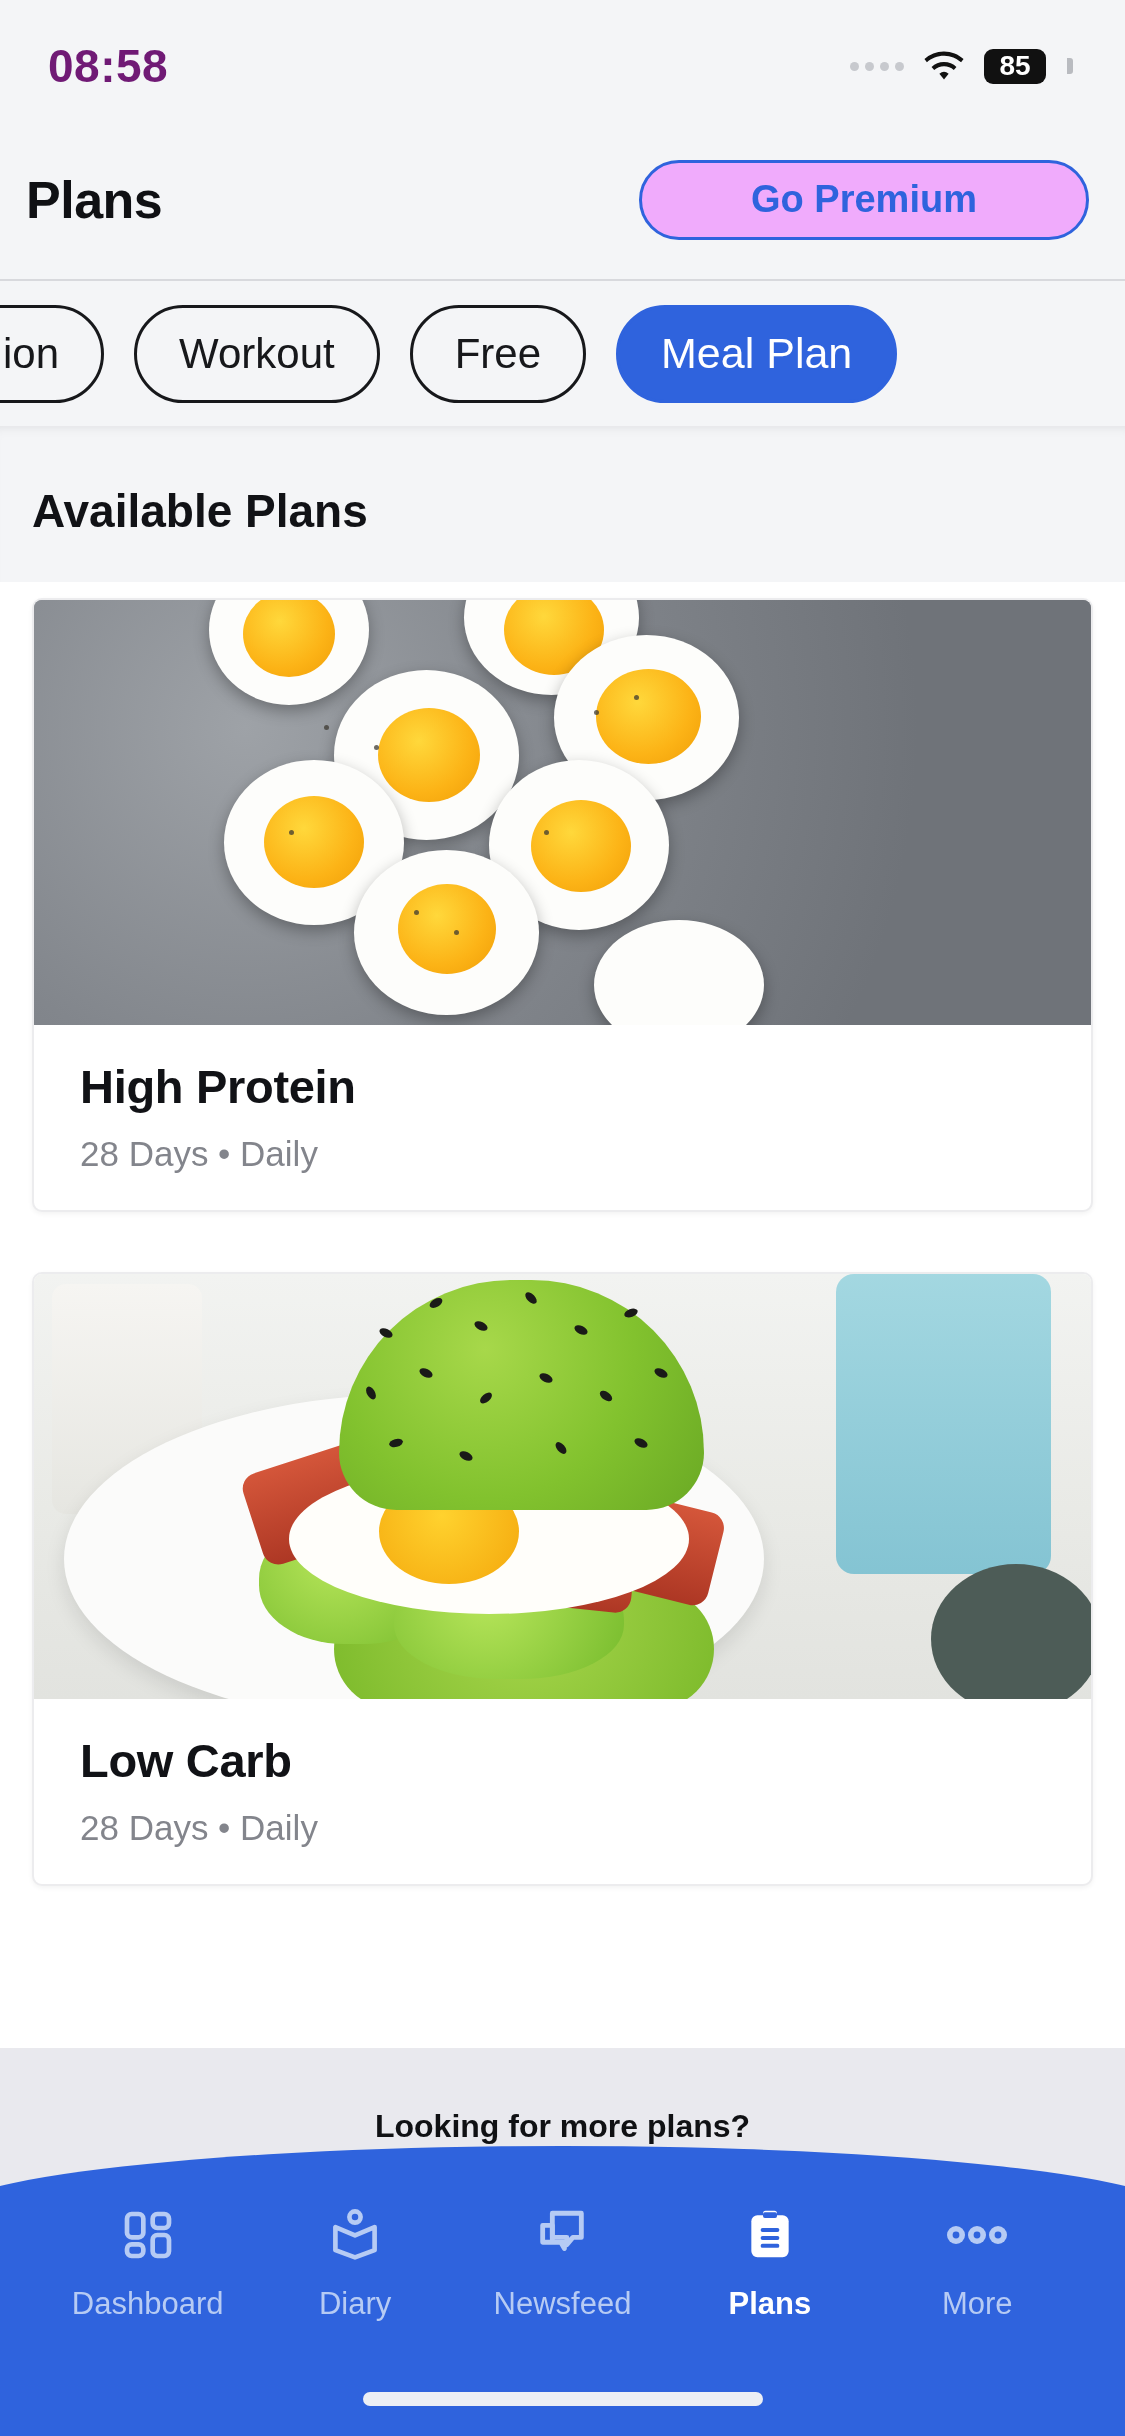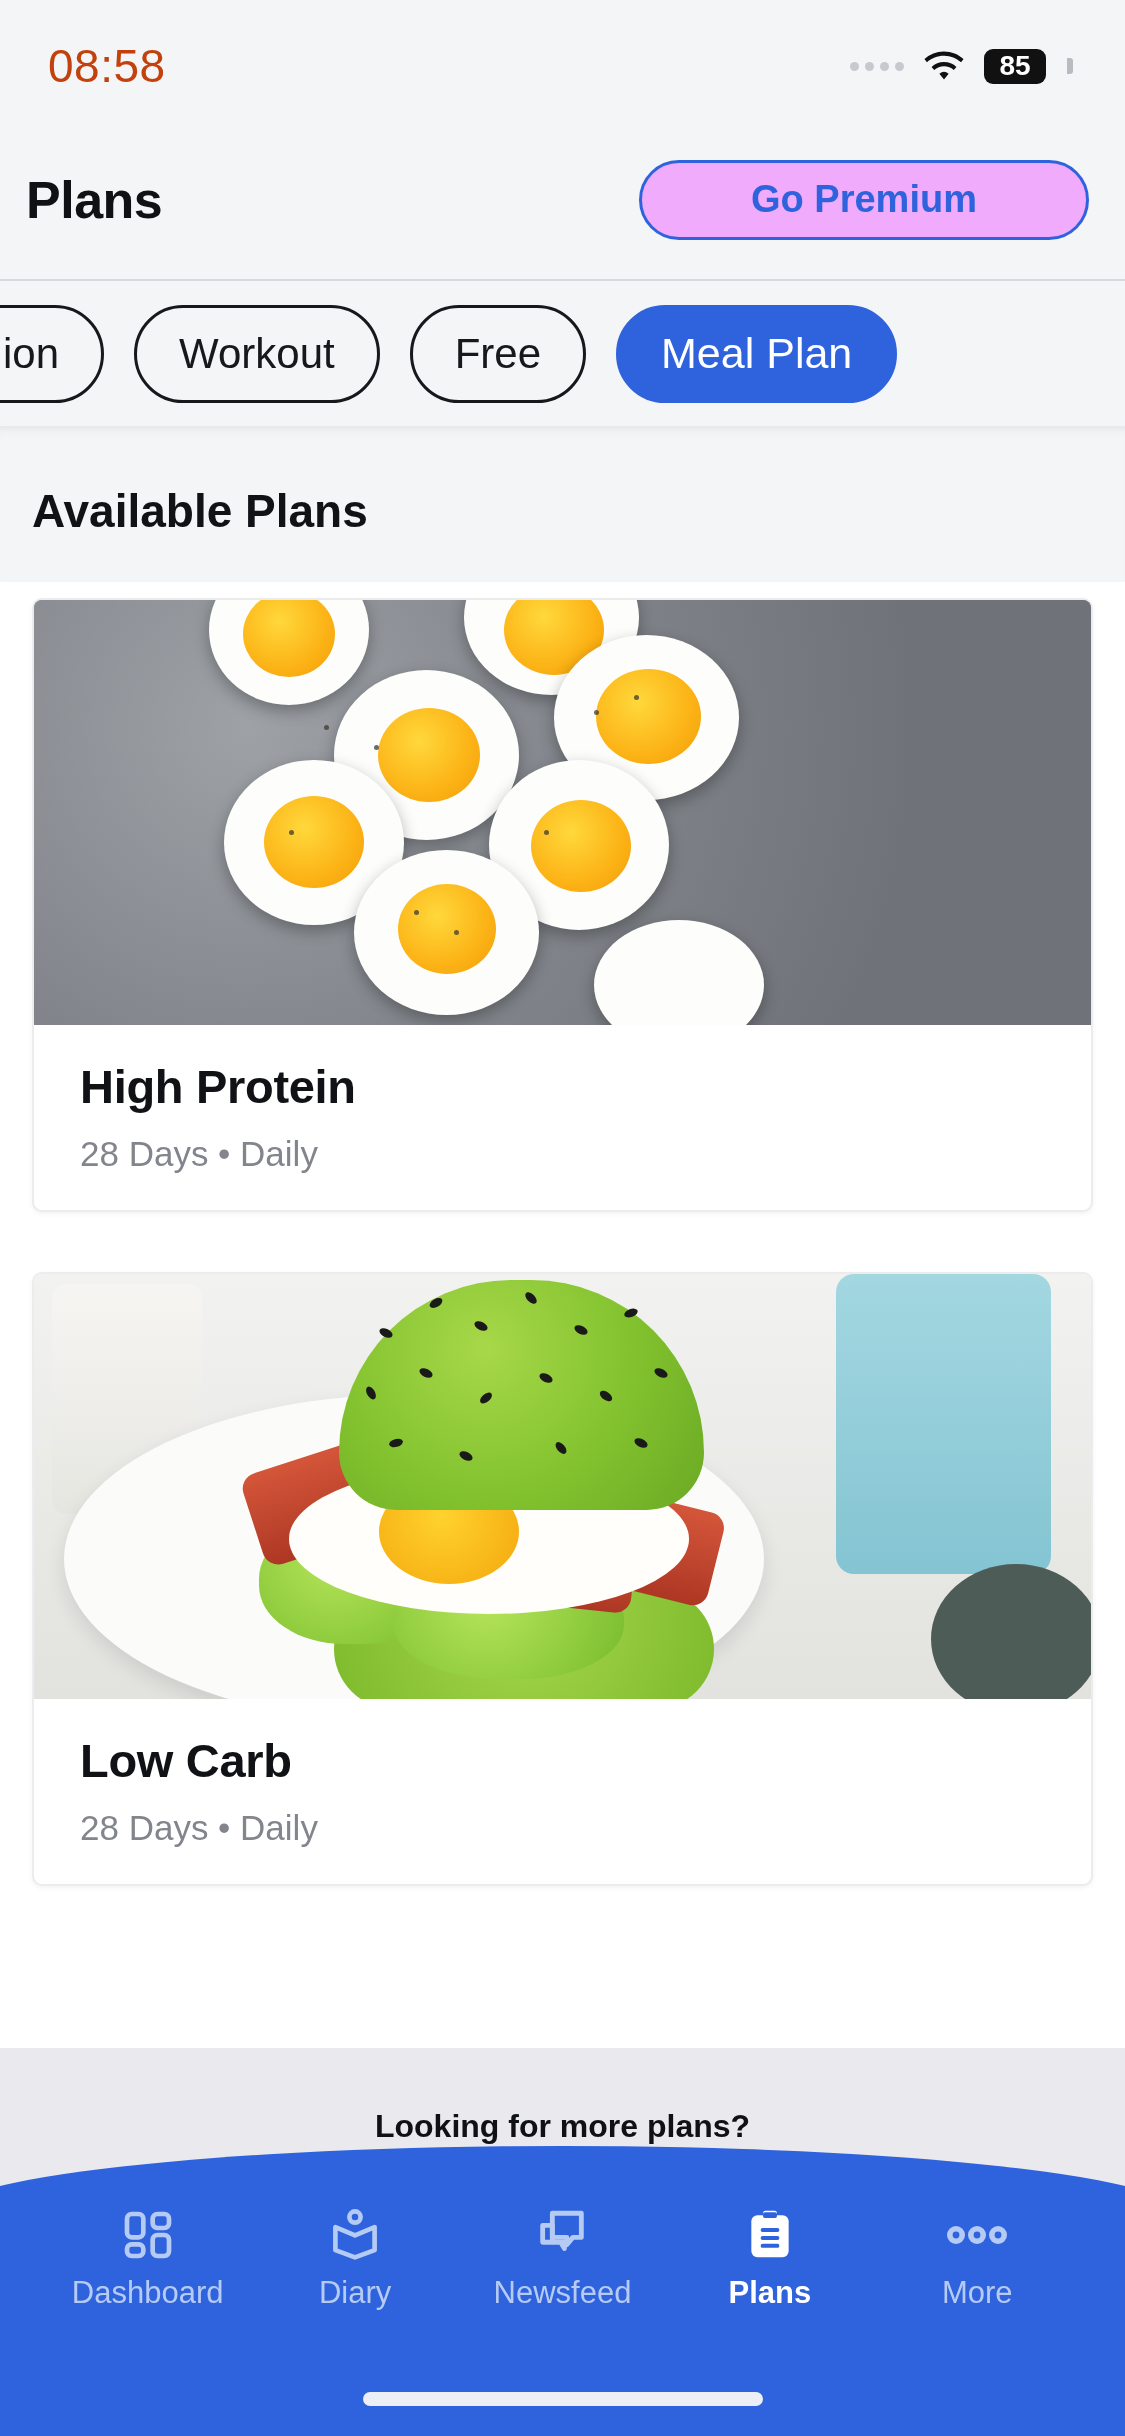--- a/index.html
+++ b/index.html
@@ -15,22 +15,22 @@
   .status-bar{
     height:118px;
     display:flex;
     align-items:center;
     justify-content:space-between;
     padding:0 52px 0 48px;
     background:#f4f5f7;
   }
   .status-time{
     font-size:46px;
-    font-weight:400;
-    color:#c2410c;
+    font-weight:700;
+    color:#701a75;
     letter-spacing:0.5px;
     padding-top:14px;
   }
   .status-right{
     display:flex;
     align-items:center;
     gap:18px;
     padding-top:14px;
   }
   .sig-dots{ display:flex; gap:6px; align-items:flex-end; }
@@ -268,21 +268,21 @@
     display:flex;
     align-items:flex-start;
     justify-content:space-around;
     padding:58px 44px 0 44px;
     height:100%;
   }
   .nav-item{
     display:flex;
     flex-direction:column;
     align-items:center;
-    gap:9px;
+    gap:20px;
     width:180px;
   }
   .nav-ico{ height:62px; display:flex; align-items:center; justify-content:center;}
   .nav-label{
     font-size:31px;
     color:#b6cbf4;
     font-weight:400;
   }
   .nav-item.active .nav-label{ color:#ffffff; font-weight:700; }
   .home-indicator{

